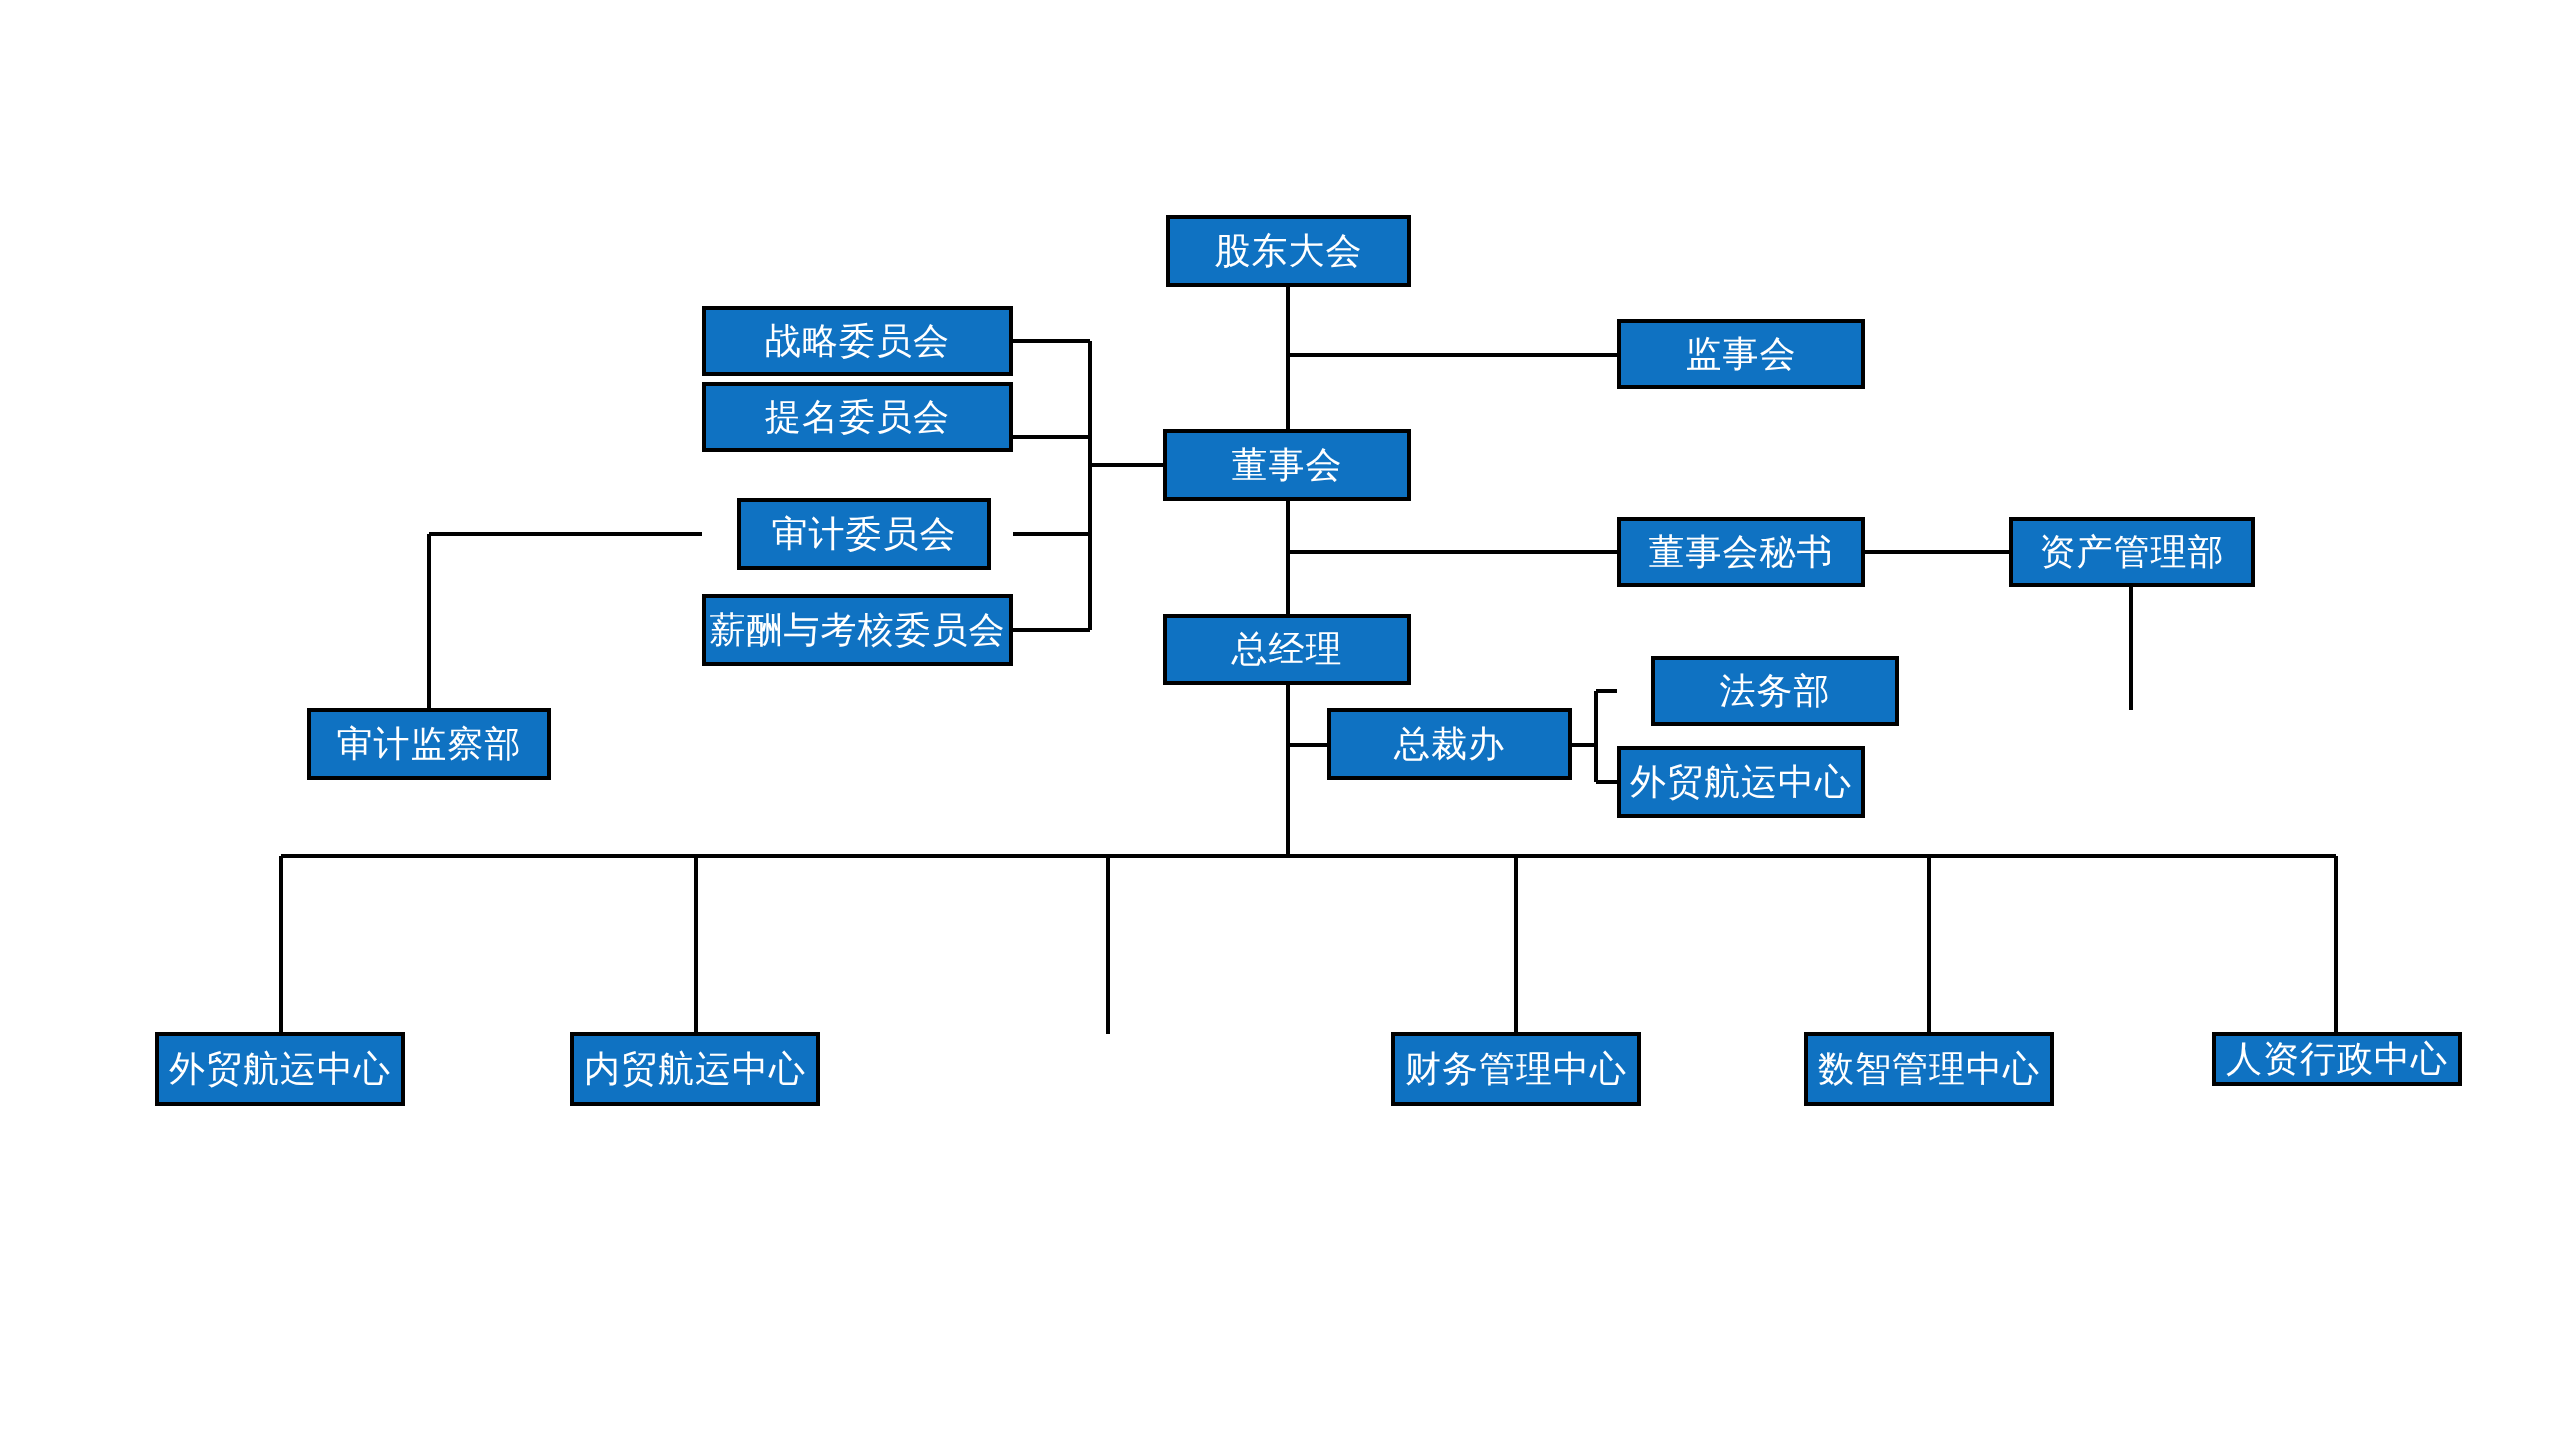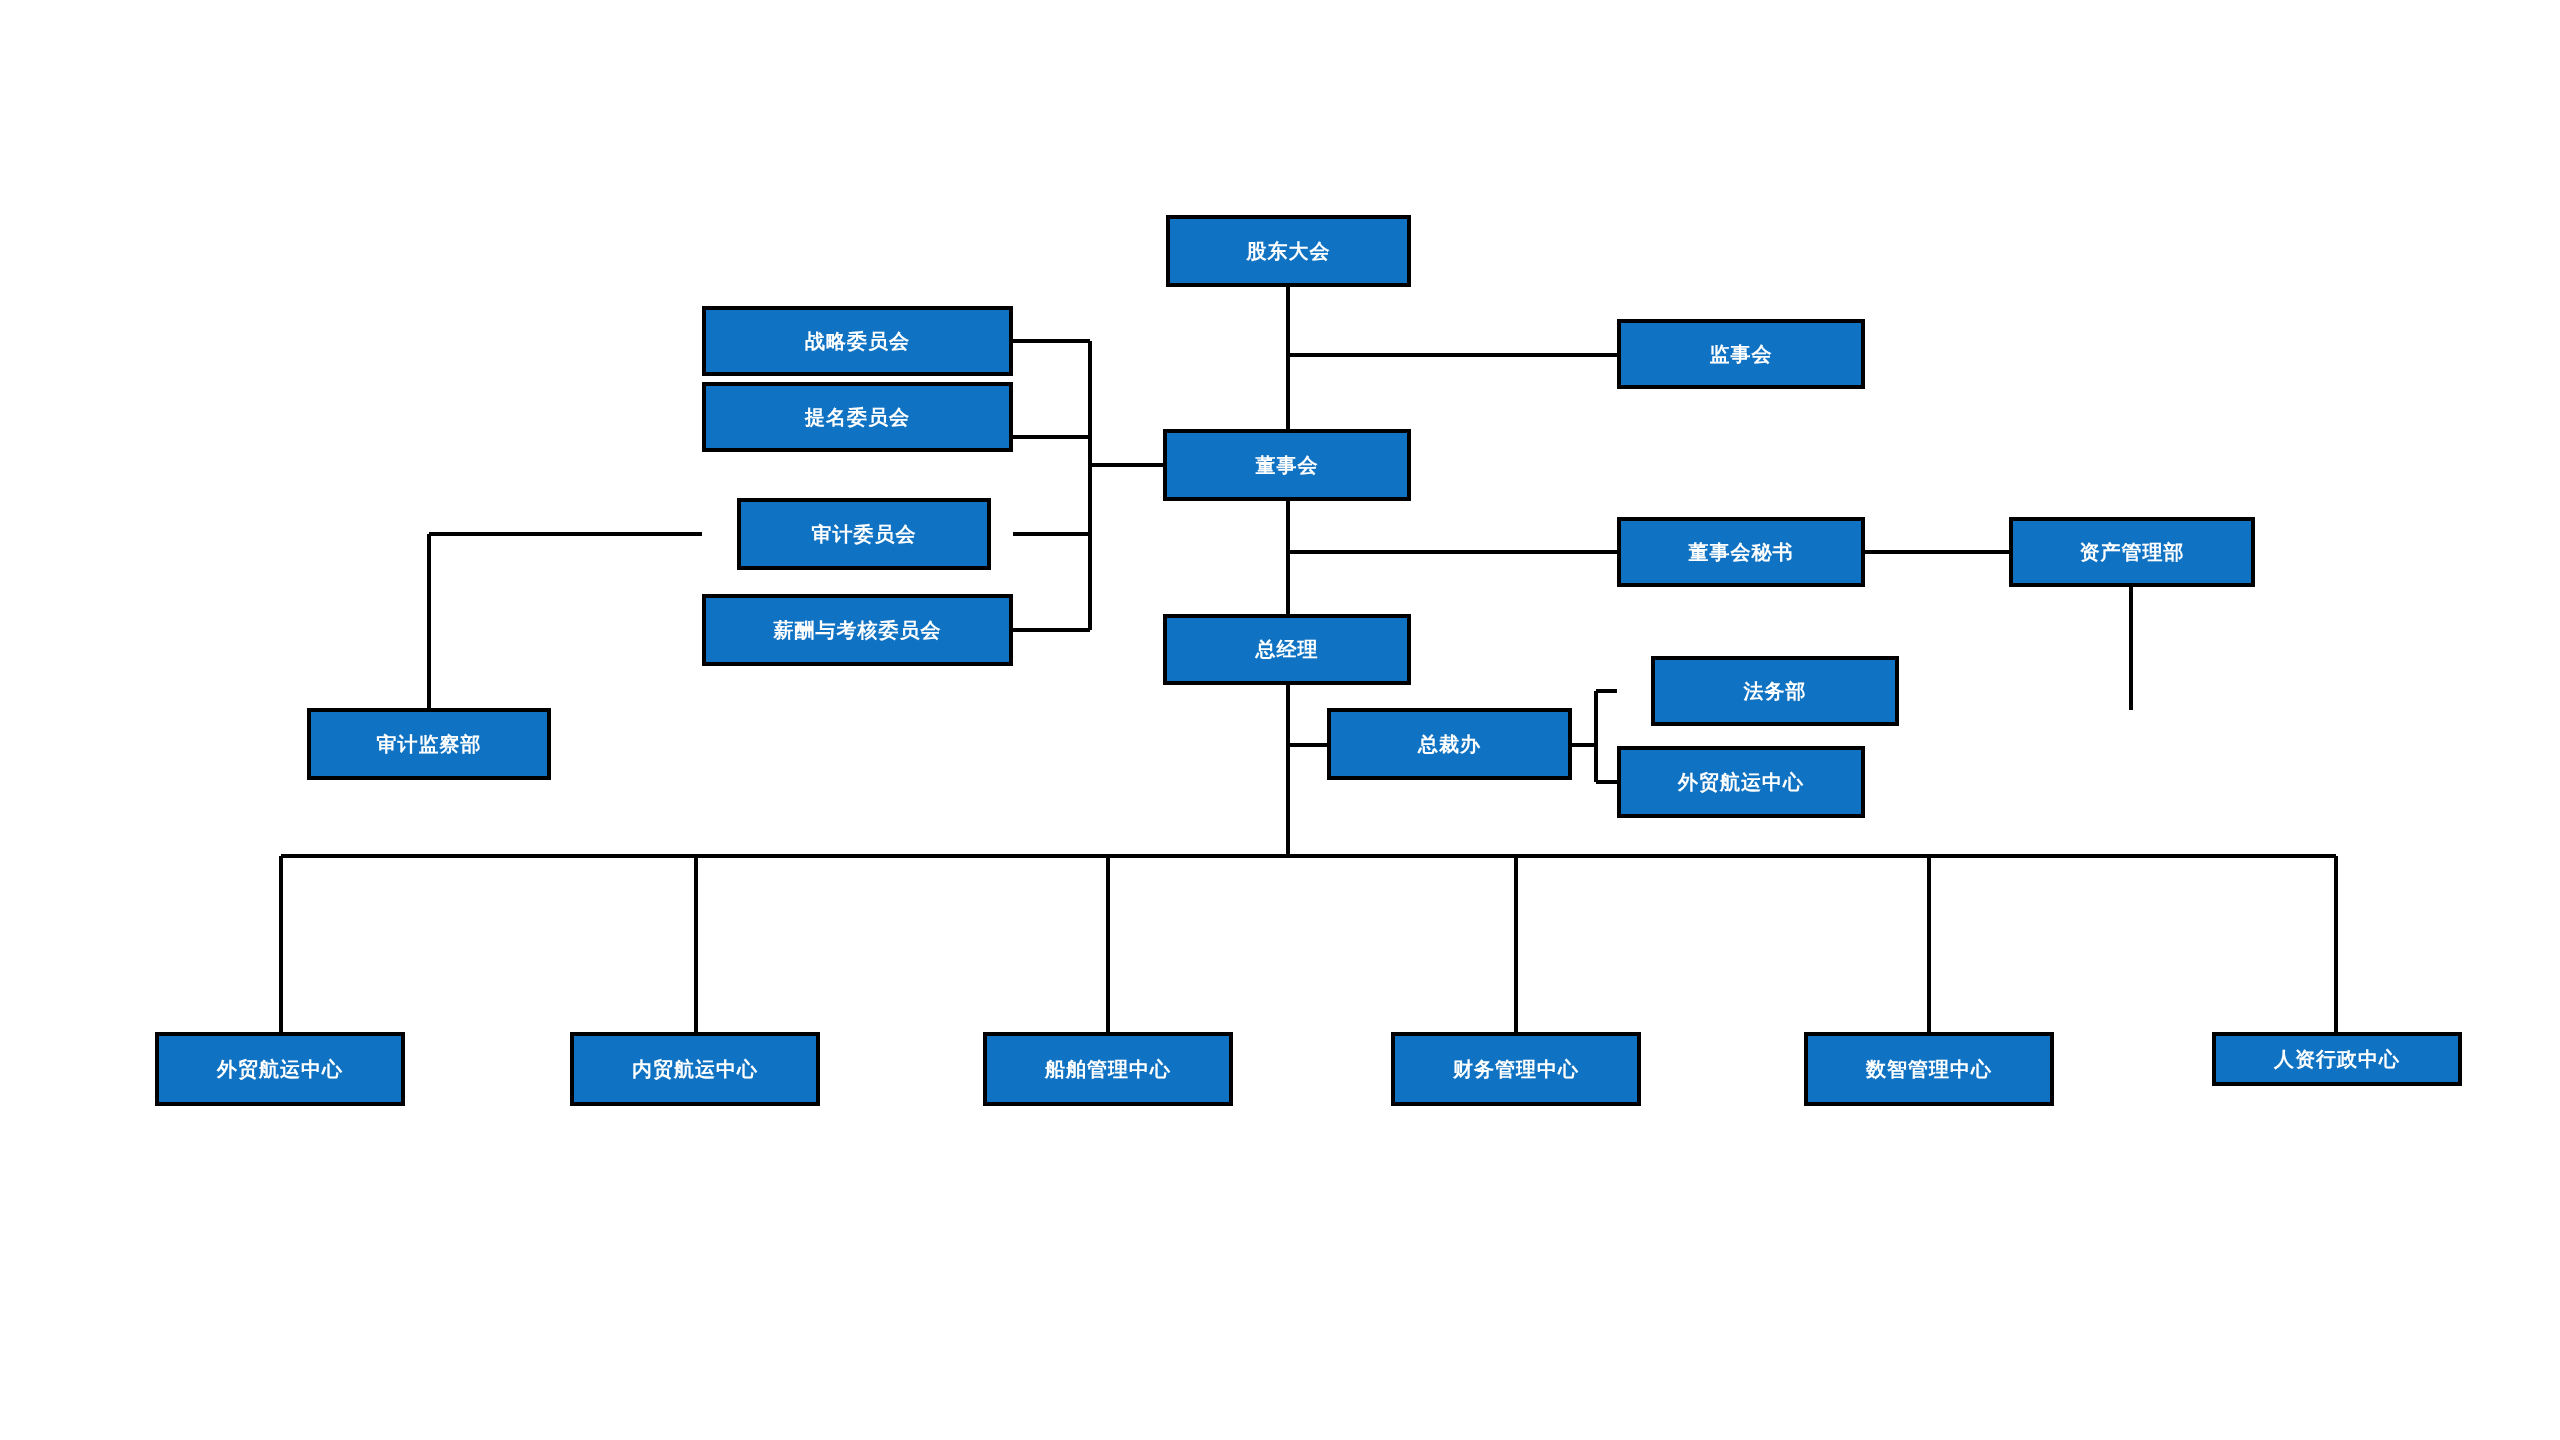--- a/index.html
+++ b/index.html
@@ -34,22 +34,22 @@
   .node{
     position:absolute;
     z-index:1;
     box-sizing:border-box;
     background:var(--box-fill);
     border:4px solid var(--box-border);
     color:var(--box-text);
     display:flex;
     align-items:center;
     justify-content:center;
-    font-weight:bold;
-    font-size:20px;
+    font-weight:normal;
+    font-size:36px;
     letter-spacing:1px;
     white-space:nowrap;
   }
 </style>
 </head>
 <body>
 
 <div class="canvas">
 
   <svg class="edges" viewBox="0 0 2560 1440" xmlns="http://www.w3.org/2000/svg">
@@ -115,21 +115,20 @@
 
   <div class="node" style="left:1617px;top:746px;width:248px;height:72px">外贸航运中心</div>
 
   <div class="node" style="left:307px;top:708px;width:244px;height:72px">审计监察部</div>
 
 
   <div class="node" style="left:155px;top:1032px;width:250px;height:74px">外贸航运中心</div>
 
   <div class="node" style="left:570px;top:1032px;width:250px;height:74px">内贸航运中心</div>
 
-  <div class="node" style="left:983px;top:1032px;width:250px;height:74px">船舶管理中心</div>
 
   <div class="node" style="left:1391px;top:1032px;width:250px;height:74px">财务管理中心</div>
 
   <div class="node" style="left:1804px;top:1032px;width:250px;height:74px">数智管理中心</div>
 
   <div class="node" style="left:2212px;top:1032px;width:250px;height:54px">人资行政中心</div>
 
 </div>
 
 </body></html>

